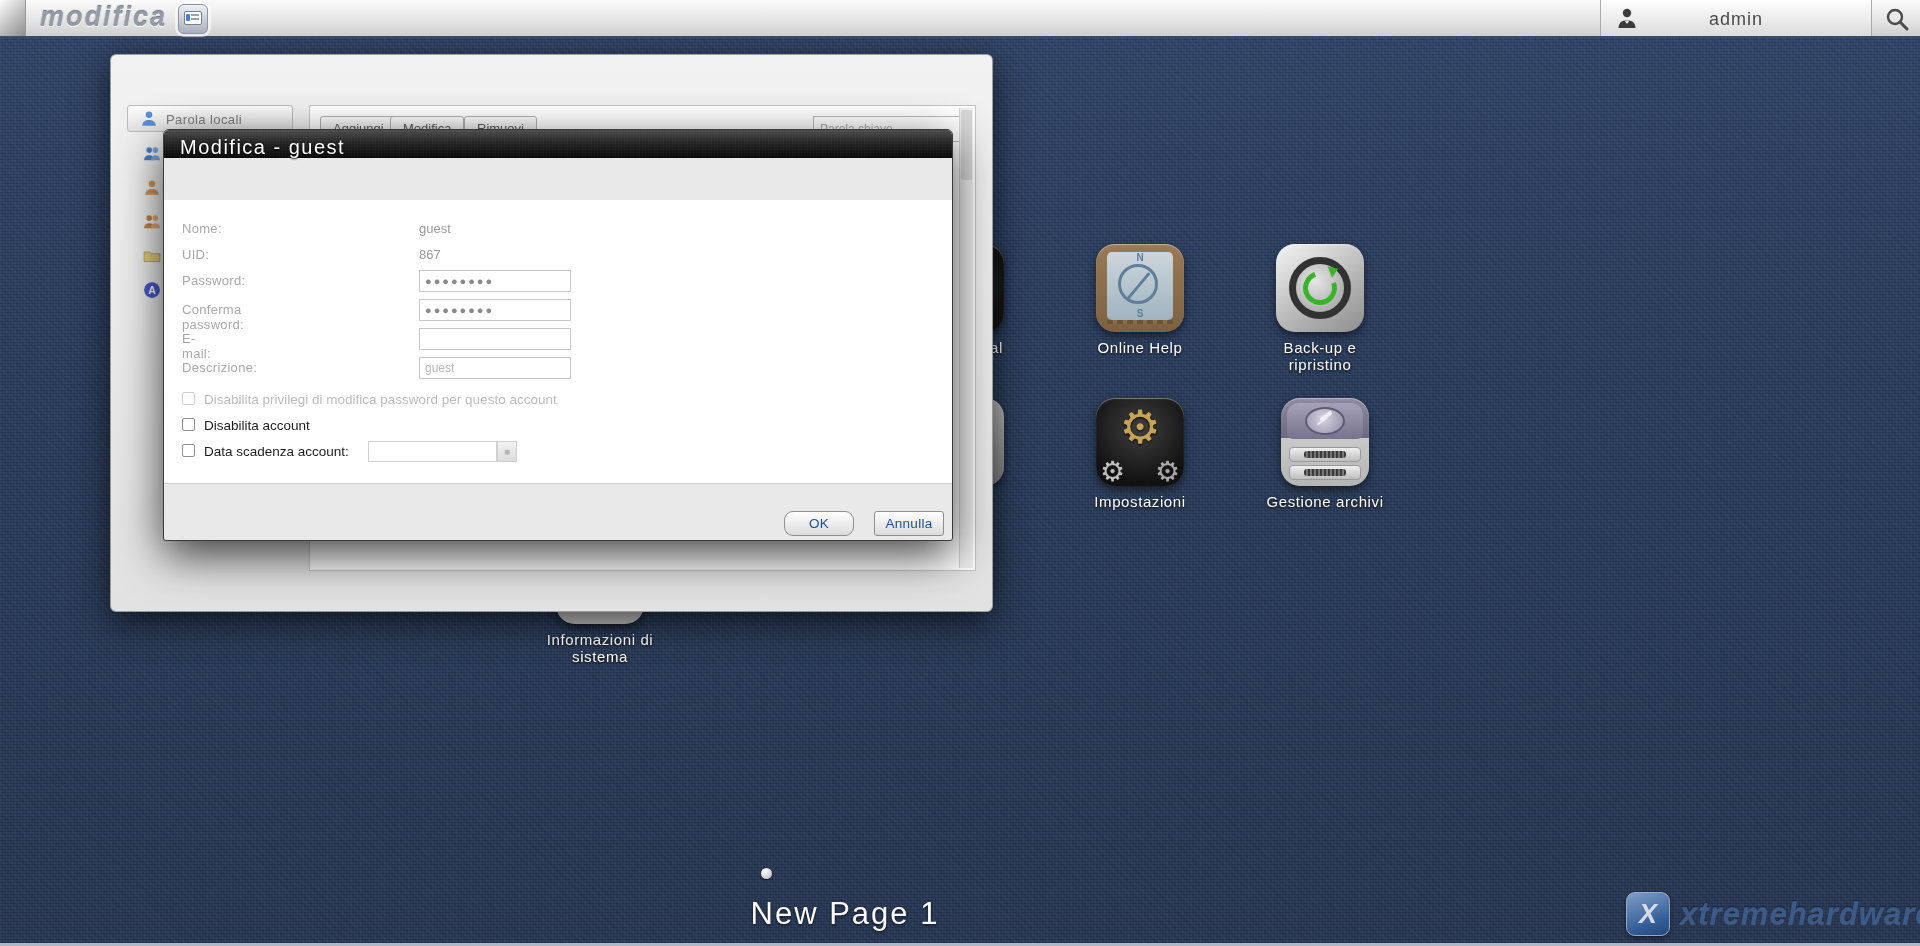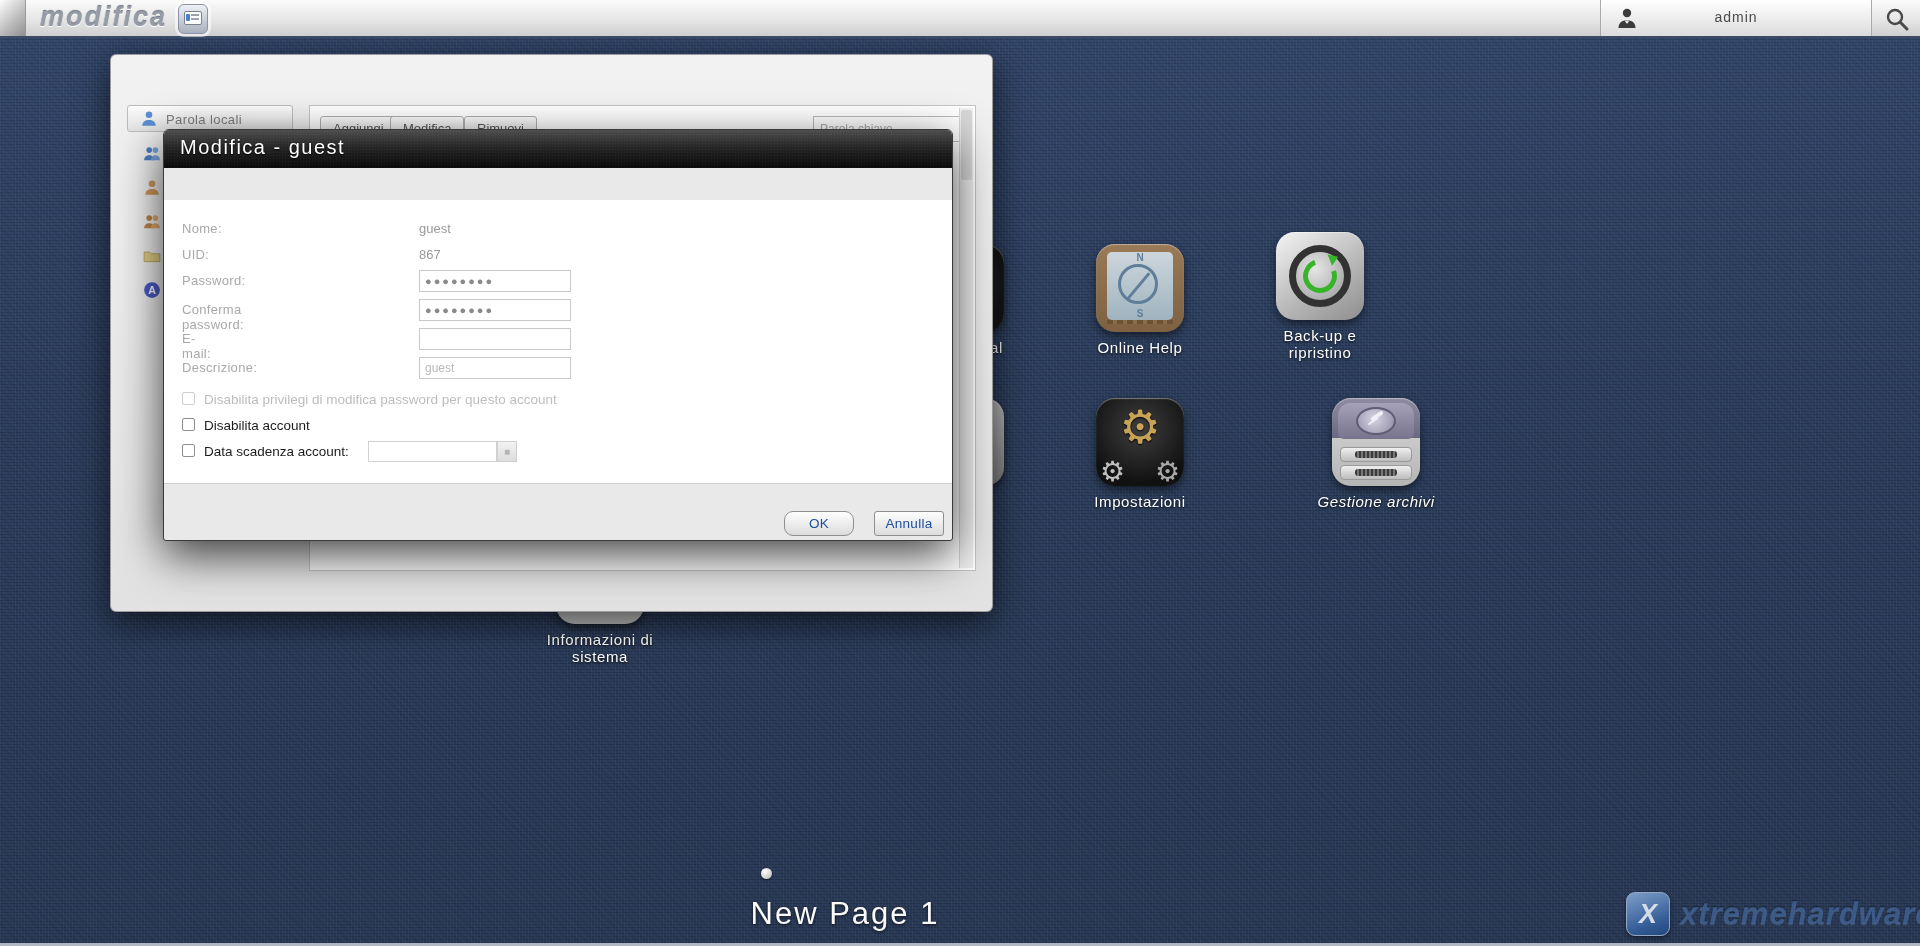--- a/index.html
+++ b/index.html
@@ -31,21 +31,21 @@
     border:1px solid #8b93a4; box-shadow:0 0 0 3px rgba(255,255,255,.55); }
   .topbar-appbtn .screen { position:absolute; left:5px; top:6px; width:18px; height:14px;
     background:#fff; border:1px solid #77808f; border-radius:2px; }
   .topbar-appbtn .screen i { display:block; height:2px; background:#9aa2b0; margin:2px 2px 0 6px; }
   .topbar-appbtn .dot { position:absolute; left:7px; top:9px; width:4px; height:7px;
     background:#4a7fd0; border-radius:1px; }
   .userbox { position:absolute; left:1600px; top:0; width:272px; height:36px;
     background:linear-gradient(180deg,#ffffff,#dcdcdc);
     border-left:1px solid #aaa; border-right:1px solid #aaa; }
   .userbox .label { position:absolute; left:0; right:0; top:9px; text-align:center;
-    font-size:14px; color:#4a4a4a; letter-spacing:1px; }
+    font-size:18px; color:#4a4a4a; letter-spacing:1px; }
   .user-icon { position:absolute; left:14px; top:6px; }
   .search-btn { position:absolute; left:1884px; top:6px; width:26px; height:26px; }
 
   
   .window { position:absolute; left:110px; top:54px; width:883px; height:558px;
     background:linear-gradient(180deg,#f2f2f2,#e2e2e2); border:1px solid #9c9c9c;
     border-radius:6px; box-shadow:0 10px 35px rgba(0,0,0,.65); z-index:10; }
   .win-titlebar { position:absolute; left:0; top:0; right:0; height:44px; }
   .win-title-icon { position:absolute; left:14px; top:8px; width:28px; height:28px;
     background:linear-gradient(180deg,#fafafa,#c9c9c9); border:1px solid #9a9a9a;
@@ -85,21 +85,21 @@
     padding:0 6px; }
   .page-num { position:absolute; right:10px; bottom:8px; font-size:12px; color:#8a8a8a; }
   .v-scroll { position:absolute; right:2px; top:2px; bottom:2px; width:14px;
     background:#efefef; border-left:1px solid #d5d5d5; }
   .v-scroll .thumb { margin:2px 1px; height:70px; background:#d7d7d7; border-radius:2px; }
 
   
   .dialog { position:absolute; left:163px; top:129px; width:790px; height:412px;
     background:#e9e9e9; border:1px solid #3a3a3a; border-radius:6px 6px 3px 3px;
     box-shadow:0 14px 45px rgba(0,0,0,.75); z-index:20; }
-  .dlg-titlebar { position:absolute; left:0; right:0; top:0; height:38px;
+  .dlg-titlebar { position:absolute; left:0; right:0; top:0; height:28px;
     border-radius:5px 5px 0 0;
     background:
       radial-gradient(rgba(255,255,255,.05) 1px, transparent 1px),
       linear-gradient(180deg,#4e4e4e 0%,#262626 45%,#0a0a0a 100%);
     background-size:3px 3px, auto; }
   .dlg-title { position:absolute; left:16px; top:6px; font-size:20px; color:#fff;
     letter-spacing:1.5px; text-shadow:0 1px 2px #000; }
   .tabstrip { position:absolute; left:0; right:0; top:36px; height:34px;
     background:#e3e3e3; border-bottom:1px solid #c2c2c2; padding-left:8px; }
   .tab { position:relative; display:inline-block; height:28px; line-height:27px;
@@ -248,37 +248,37 @@
     <div class="art help">
       <div class="page"></div>
         <div class="ring"></div>
         <div class="needle"></div>
       <div class="n">N</div>
         <div class="s">S</div>
         <div class="spine"></div>
     </div>
     <div class="lbl">Online Help</div>
   </div>
-  <div class="dicon" style="left:1250px; top:232px;">
+  <div class="dicon" style="left:1250px; top:244px;">
     <div class="art backup">
       <div class="ring"></div>
         <div class="arrow"></div>
         <div class="head"></div>
     </div>
     <div class="lbl" style="width:110px;margin:7px auto 0;">Back-up e ripristino</div>
   </div>
   <div class="dicon" style="left:1070px; top:398px;">
     <div class="art settings">
       <div class="g1">⚙</div>
         <div class="g2">⚙</div>
         <div class="g3">⚙</div>
     </div>
     <div class="lbl">Impostazioni</div>
   </div>
-  <div class="dicon" style="left:1306px; top:398px;font-style:italic;">
+  <div class="dicon" style="left:1255px; top:398px;">
     <div class="art storage">
       <div class="top"></div>
         <div class="disc"></div>
         <div class="wrench"></div>
       <div class="bar b1">
           <div class="mesh"></div>
         </div>
       <div class="bar b2">
           <div class="mesh"></div>
         </div>

